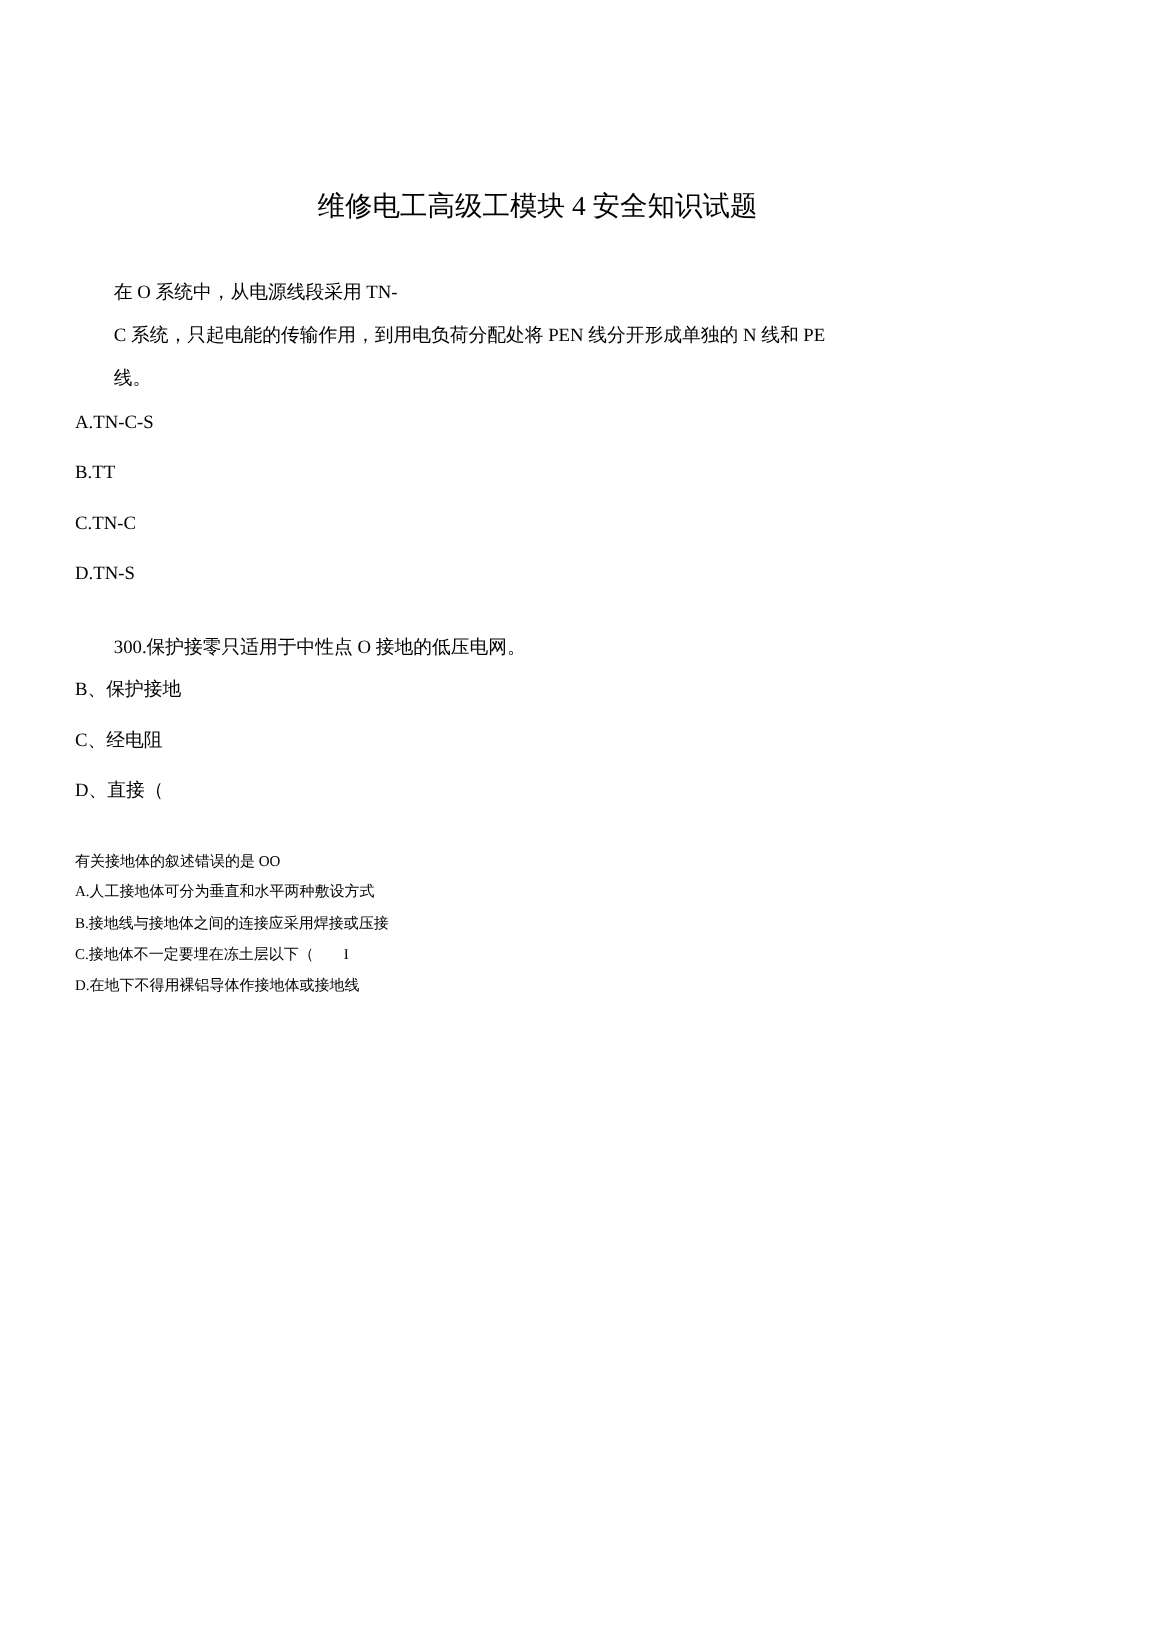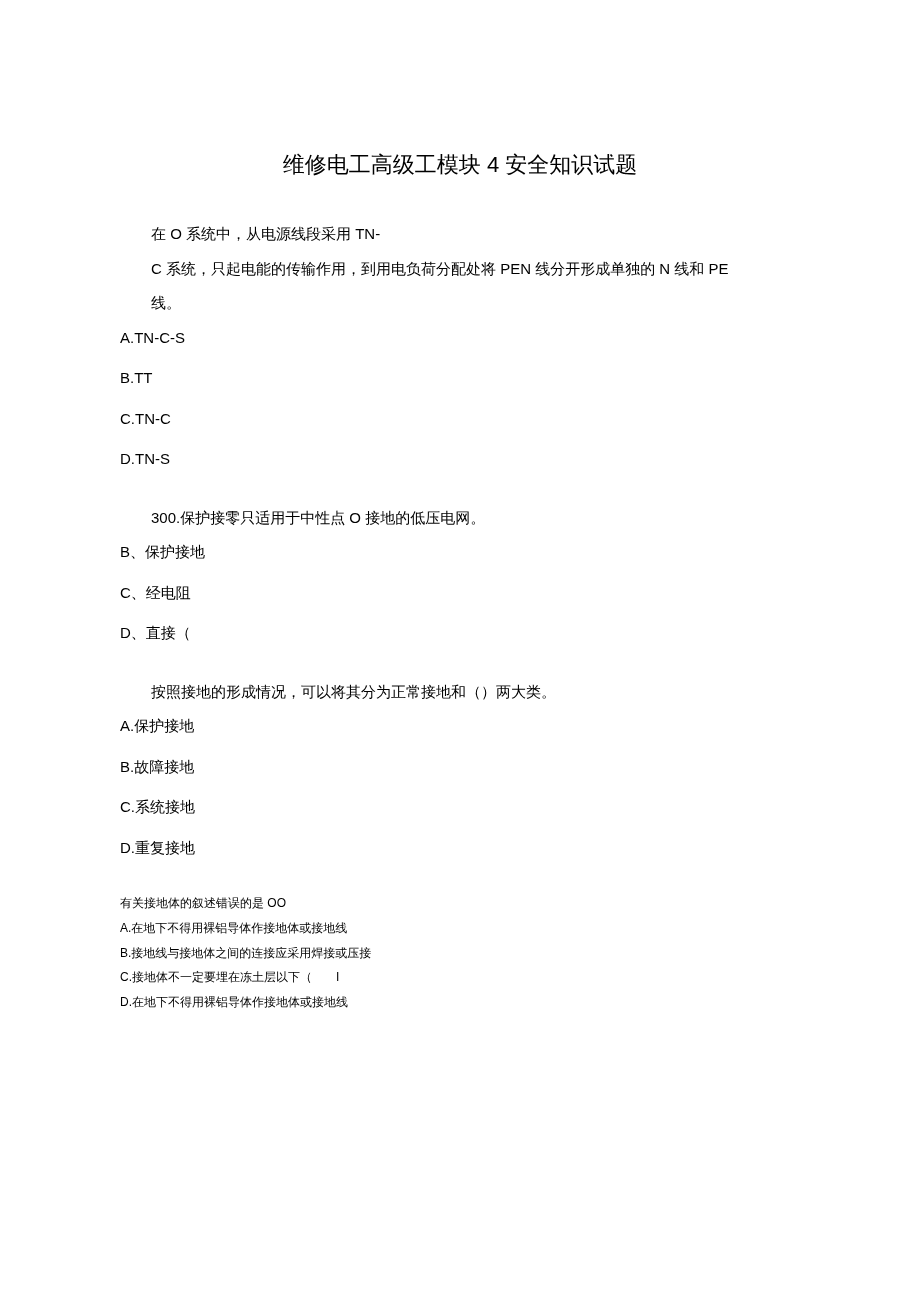--- a/index.html
+++ b/index.html
@@ -4,21 +4,22 @@
 <style>
   body {
     margin: 0;
     padding: 0;
     background: #ffffff;
     font-family: "Microsoft YaHei", "SimSun", Arial, sans-serif;
     color: #000000;
     width: 920px;
   }
   .page {
-    padding: 150px 120px 100px 120px;
+    padding: 150px 120px 100px 60px;
+    font-family: Liberation Serif, serif;
   }
   .title {
     text-align: center;
     font-size: 22px;
     font-weight: normal;
     margin-bottom: 40px;
   }
   .question-block {
     margin-bottom: 30px;
   }
@@ -56,29 +57,22 @@
     <div class="option">D.TN-S</div>
   </div>
 
   <div class="question-block">
     <div class="q-text">300.保护接零只适用于中性点 O 接地的低压电网。</div>
     <div class="option">B、保护接地</div>
     <div class="option">C、经电阻</div>
     <div class="option">D、直接（</div>
   </div>
 
-  <div class="question-block">
-    <div class="q-text">按照接地的形成情况，可以将其分为正常接地和（）两大类。</div>
-    <div class="option">A.保护接地</div>
-    <div class="option">B.故障接地</div>
-    <div class="option">C.系统接地</div>
-    <div class="option">D.重复接地</div>
-  </div>
 
   <div class="question-block">
     <div class="option-tight">有关接地体的叙述错误的是 OO</div>
-    <div class="option-tight">A.在地下不得用裸铝导体作接地体或接地线</div>
+    <div class="option-tight">A.人工接地体可分为垂直和水平两种敷设方式</div>
     <div class="option-tight">B.接地线与接地体之间的连接应采用焊接或压接</div>
     <div class="option-tight">C.接地体不一定要埋在冻土层以下（  I</div>
     <div class="option-tight">D.在地下不得用裸铝导体作接地体或接地线</div>
   </div>
 
 </div>
 
 </body></html>

